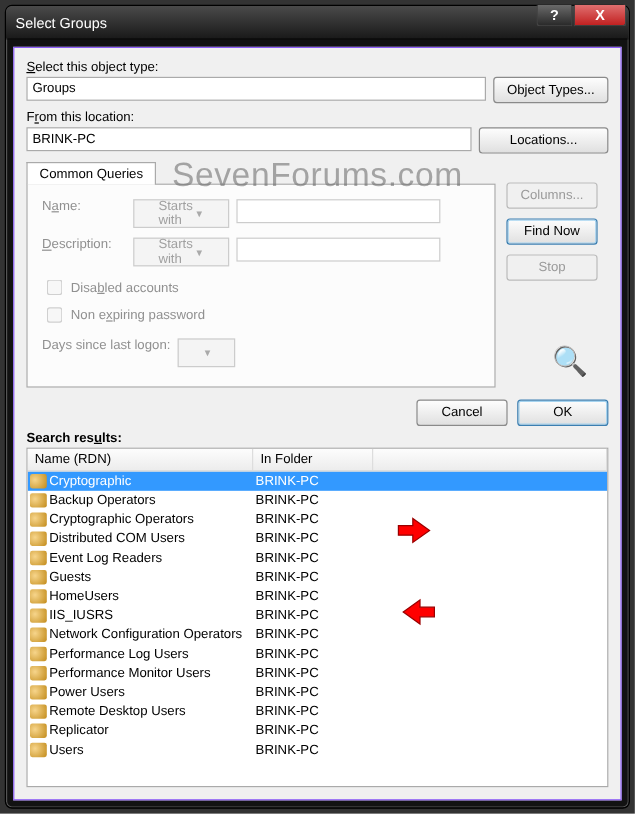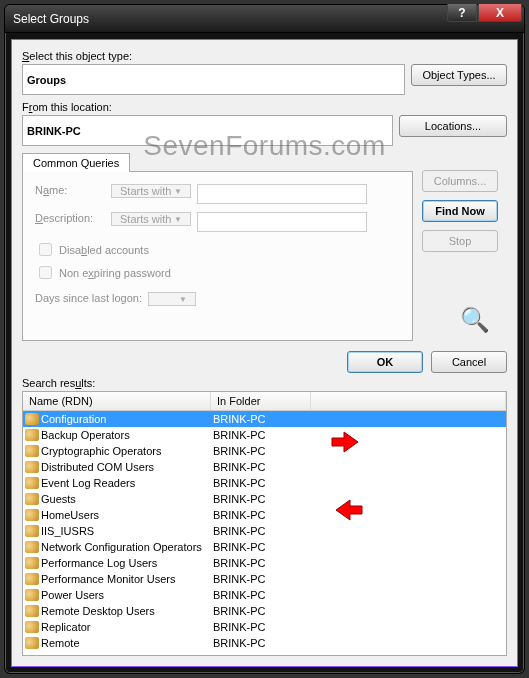--- a/index.html
+++ b/index.html
@@ -76,37 +76,35 @@
     position: relative;
     display: flex;
     flex-direction: column;
   }
   .underline { text-decoration: underline; }
   .input-row { display: flex; gap: 6px; }
   .text-input {
     border: 1px solid #aaa;
     background: #fff;
     padding: 2px 4px;
-    height: 31px;
+    height: 20px;
     font-size: 11px;
-    font-weight: bold;
   }
   .btn {
     background: linear-gradient(#fdfdfd, #e0e0e0);
     border: 1px solid #8a8a8a;
     border-radius: 3px;
     height: 22px;
     font-size: 11px;
     cursor: pointer;
     padding: 0 6px;
   }
   .btn.default {
     border: 1px solid #3c7fb1;
     box-shadow: 0 0 0 1px #a5d3ef inset;
-    font-weight: bold;
   }
   .btn.disabled {
     color: #9a9a9a;
     border-color: #bbb;
     background: #f0f0f0;
   }
   .tabset {
     margin-top: 6px;
     position: relative;
   }
@@ -131,27 +129,27 @@
     display: flex;
     align-items: flex-start;
     gap: 6px;
     margin-bottom: 8px;
     color: #909090;
   }
   .q-label { width: 70px; }
   .combo.disabled {
     border: 1px solid #ccc;
     background: #f4f4f4;
-    height: 14px;
+    height: 24px;
     width: 80px;
     color: #a0a0a0;
     display: flex;
     align-items: center;
     justify-content: space-between;
-    padding: 0 8px;
+    padding: 0 20px;
     font-size: 11px;
   }
   .combo.disabled .tri { font-size: 8px; color: #aaa; }
   .q-text {
     border: 1px solid #ccc;
     background: #fff;
     width: 170px;
     height: 20px;
   }
   .chk-row { color: #909090; display: flex; align-items: center; gap: 4px; margin: 4px 0; }
@@ -176,21 +174,21 @@
     gap: 10px;
   }
   .tab-left { flex: 1; }
   .actions {
     display: flex;
     justify-content: flex-end;
     gap: 8px;
     margin: 10px 0 4px 0;
   }
   .actions .btn { width: 76px; }
-  .results-label { margin-bottom: 2px; }
+  .results-label { margin-bottom: 2px; font-weight: bold; }
   .grid {
     flex: 1;
     border: 1px solid #aaa;
     background: #fff;
     font-size: 11px;
     overflow: hidden;
     display: flex;
     flex-direction: column;
   }
   .grid-head {
@@ -323,39 +321,39 @@
               <button class="btn disabled">Stop</button>
             </div>
             <div class="magnifier">🔍</div>
           </div>
         </div>
         <div style="width:84px"></div>
       </div>
     </div>
 
     <div class="actions">
+      <button class="btn">Cancel</button>
       <button class="btn default">OK</button>
-      <button class="btn">Cancel</button>
     </div>
 
     <div class="results-label">
       <span>Search res</span><span class="underline">u</span><span>lts:</span>
     </div>
 
     <div class="grid">
       <div class="grid-head">
         <div class="col col-name">Name (RDN)</div>
         <div class="col col-folder">In Folder</div>
         <div class="col" style="flex:1"></div>
       </div>
       <div class="grid-body" id="grid-body">
           <div class="grid-row selected">
             <div class="cell cell-name">
               <span class="group-icon"></span>
-              <span>Configuration</span>
+              <span>Cryptographic</span>
             </div>
             <div class="cell cell-folder">BRINK-PC</div>
           </div>
           <div class="grid-row">
             <div class="cell cell-name">
               <span class="group-icon"></span>
               <span>Backup Operators</span>
             </div>
             <div class="cell cell-folder">BRINK-PC</div>
           </div>
@@ -439,21 +437,21 @@
           <div class="grid-row">
             <div class="cell cell-name">
               <span class="group-icon"></span>
               <span>Replicator</span>
             </div>
             <div class="cell cell-folder">BRINK-PC</div>
           </div>
           <div class="grid-row">
             <div class="cell cell-name">
               <span class="group-icon"></span>
-              <span>Remote</span>
+              <span>Users</span>
             </div>
             <div class="cell cell-folder">BRINK-PC</div>
           </div>
         </div>
     </div>
 
     <div class="watermark">SevenForums.com</div>
 
     <svg class="arrow-right" viewBox="0 0 30 24">
       <path d="M2 8 L14 8 L14 2 L28 12 L14 22 L14 16 L2 16 Z" fill="#ff0000" stroke="#990000" stroke-width="1"></path>

